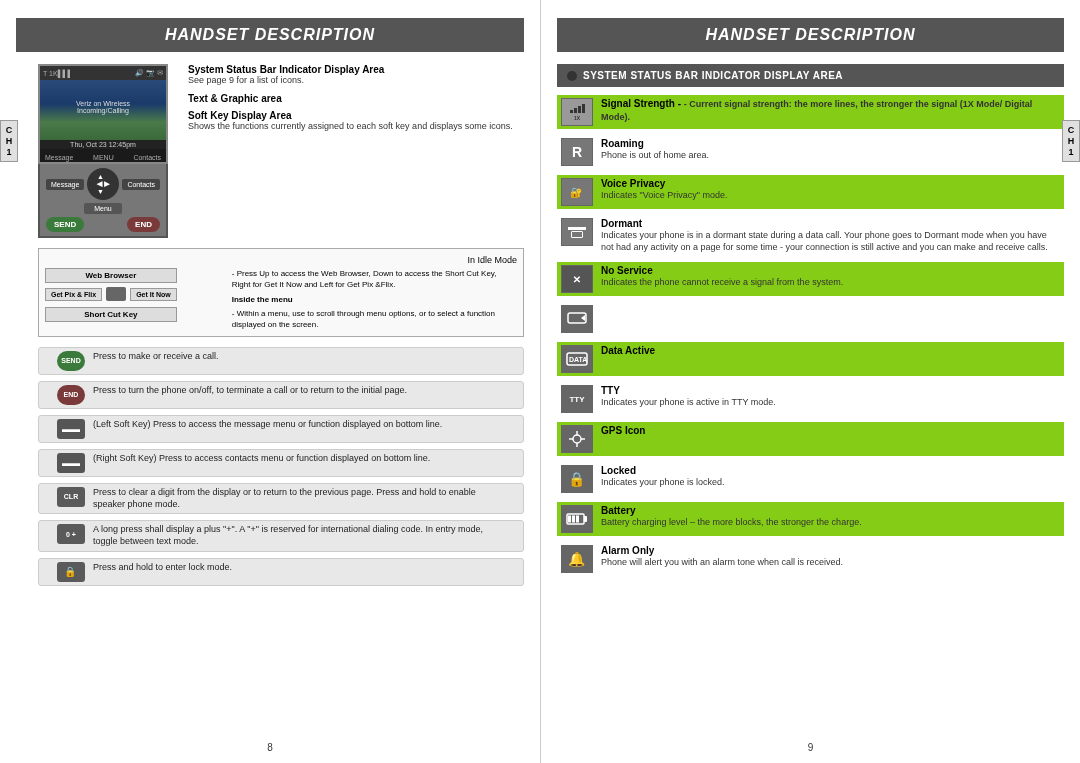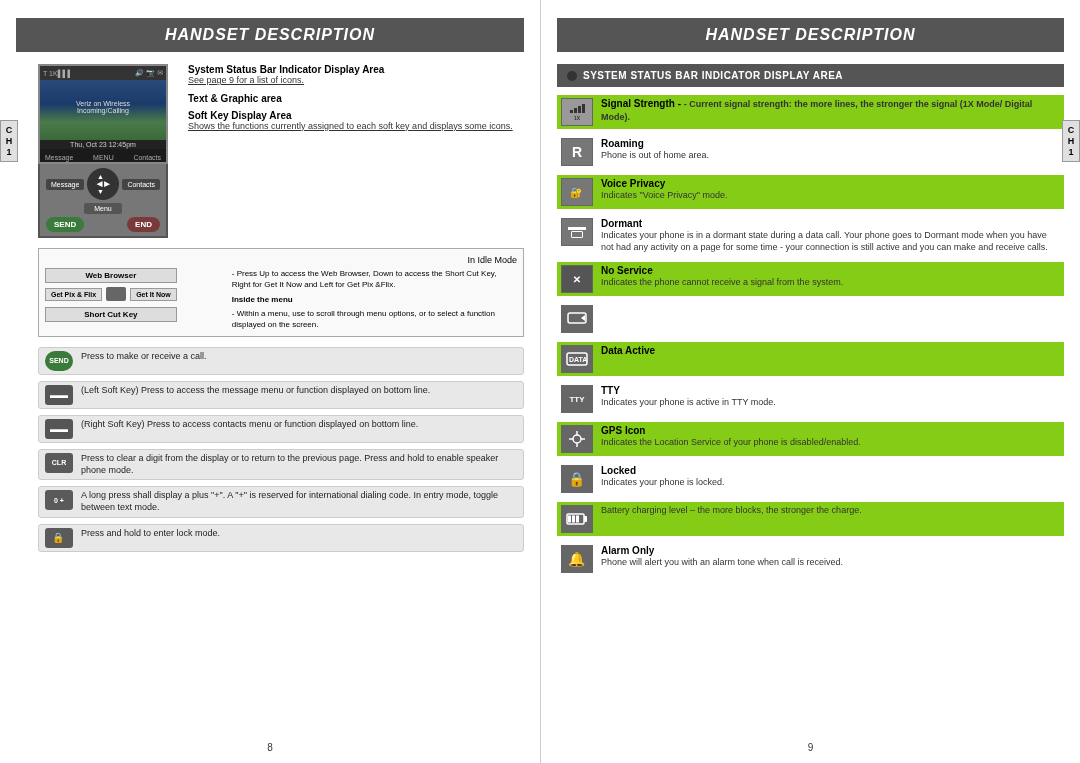--- a/index.html
+++ b/index.html
@@ -144,21 +144,20 @@
 
     .label-title {
       font-weight: bold;
       font-size: 10px;
     }
 
     .label-text {
       font-size: 9px;
       color: #333;
       line-height: 1.3;
-      text-decoration: underline;
     }
 
     
     .idle-mode-box {
       margin-left: 22px;
       border: 1px solid #aaa;
       padding: 6px;
       font-size: 9px;
       margin-bottom: 10px;
       background: #f9f9f9;
@@ -215,21 +214,21 @@
       display: inline-block;
     }
 
     
     .btn-desc-row {
       display: flex;
       flex-direction: row;
       align-items: flex-start;
       margin-bottom: 6px;
       margin-left: 22px;
-      padding: 3px 6px;
+      padding: 3px 18px;
       background: #e8e8e8;
       border: 1px solid #ccc;
       border-radius: 3px;
       gap: 8px;
     }
 
     .btn-icon {
       flex-shrink: 0;
       width: 28px;
       height: 20px;
@@ -412,20 +411,24 @@
       </div>
     </div>
   </div>
 
   <div>
     <div class="btn-desc-row">
       <div class="btn-icon" style="background:#3a7a3a;border-radius:10px;">SEND</div>
       <div class="btn-desc-text">Press to make or receive a call.</div>
     </div>
     <div class="btn-desc-row">
+      <div class="btn-icon" style="background:#7a3a3a;border-radius:10px;">END</div>
+      <div class="btn-desc-text">Press to turn the phone on/off, to terminate a call or to return to the initial page.</div>
+    </div>
+    <div class="btn-desc-row">
       <div class="btn-icon" style="background:#555;font-size:9px;">▬▬</div>
       <div class="btn-desc-text">(Left Soft Key) Press to access the message menu or function displayed on bottom line.</div>
     </div>
     <div class="btn-desc-row">
       <div class="btn-icon" style="background:#555;font-size:9px;">▬▬</div>
       <div class="btn-desc-text">(Right Soft Key) Press to access contacts menu or function displayed on bottom line.</div>
     </div>
     <div class="btn-desc-row">
       <div class="btn-icon" style="background:#5a5a5a;">CLR</div>
       <div class="btn-desc-text">Press to clear a digit from the display or to return to the previous page.
@@ -550,21 +553,20 @@
         <svg width="20" height="20" viewBox="0 0 20 20">
           <circle cx="10" cy="10" r="4" fill="none" stroke="#fff" stroke-width="1.5"></circle>
           <line x1="10" y1="2" x2="10" y2="6" stroke="#fff" stroke-width="1.5"></line>
           <line x1="10" y1="14" x2="10" y2="18" stroke="#fff" stroke-width="1.5"></line>
           <line x1="2" y1="10" x2="6" y2="10" stroke="#fff" stroke-width="1.5"></line>
           <line x1="14" y1="10" x2="18" y2="10" stroke="#fff" stroke-width="1.5"></line>
         </svg>
       </div>
       <div class="status-text-area">
         <div class="status-title">GPS Icon</div>
-        <div class="status-desc">Indicates the Location Service of your phone is disabled/enabled.</div>
       </div>
     </div>
 
     <div class="status-item">
       <div class="status-icon-box" style="background:#666; font-size:14px;">🔒</div>
       <div class="status-text-area">
         <div class="status-title">Locked</div>
         <div class="status-desc">Indicates your phone is locked.</div>
       </div>
     </div>
@@ -573,20 +575,21 @@
       <div class="status-icon-box" style="background:#666;">
         <svg width="22" height="12" viewBox="0 0 22 12">
           <rect x="1" y="1" width="17" height="10" rx="1" fill="none" stroke="#fff" stroke-width="1.5"></rect>
           <rect x="18" y="3" width="3" height="6" rx="1" fill="#fff"></rect>
           <rect x="2" y="2.5" width="3" height="7" fill="#fff"></rect>
           <rect x="6" y="2.5" width="3" height="7" fill="#fff"></rect>
           <rect x="10" y="2.5" width="3" height="7" fill="#fff"></rect>
         </svg>
       </div>
       <div class="status-text-area">
+        <div class="status-title">Battery</div>
         <div class="status-desc">Battery charging level – the more blocks, the stronger the charge.</div>
       </div>
     </div>
 
     <div class="status-item">
       <div class="status-icon-box" style="background:#666; font-size:14px;">🔔</div>
       <div class="status-text-area">
         <div class="status-title">Alarm Only</div>
         <div class="status-desc">Phone will alert you with an alarm tone when call is received.</div>
       </div>

